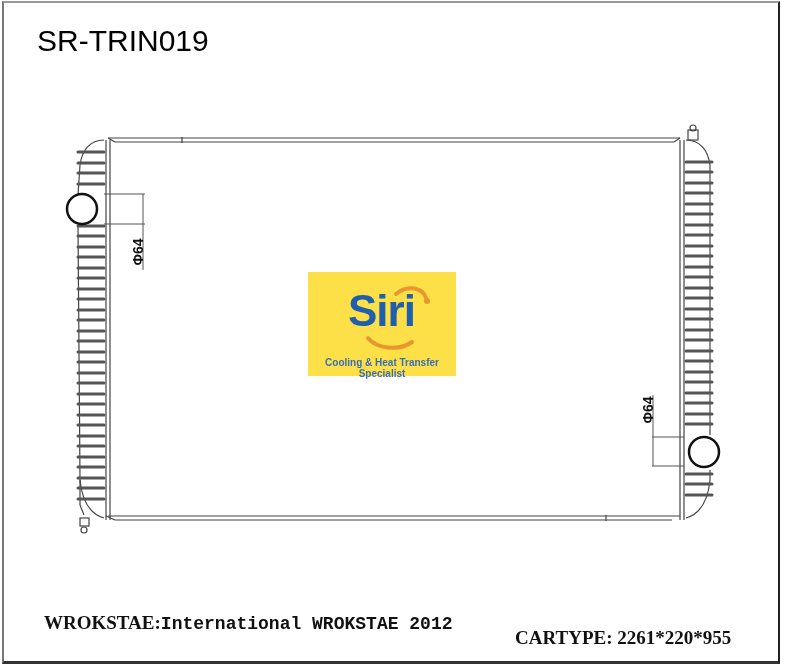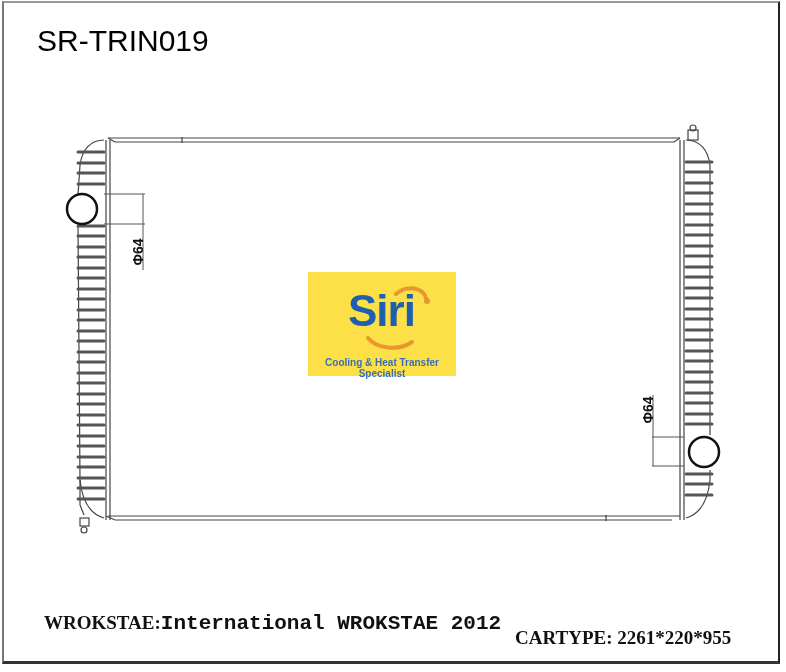--- a/index.html
+++ b/index.html
@@ -23,21 +23,21 @@
       font-family: "Liberation Sans", sans-serif; letter-spacing: -1px;
     }
     .logo-tagline {
       position: absolute; left: 0; width: 148px; top: 85px; text-align: center;
       font-size: 10px; font-weight: bold; color: #3a6fb5; font-family: "Liberation Sans", sans-serif;
     }
     .spec {
       position: absolute; font-family: "Liberation Serif", serif; font-weight: bold; color: #111;
       font-size: 19px; line-height: 23px; white-space: pre;
     }
-    .spec .mono { font-family: "Liberation Mono", monospace; font-weight: bold; font-size: 21px; }
+    .spec .mono { font-family: "Liberation Mono", monospace; font-weight: bold; font-size: 18px; }
     .spec-left { left: 44px; top: 565px; }
     .spec-right { left: 515px; top: 580px; }
     .row { display: block; }
   </style>
 </head>
 <body>
 
 <div class="frame"></div>
 
 <div class="part-number">SR-TRIN019</div>

